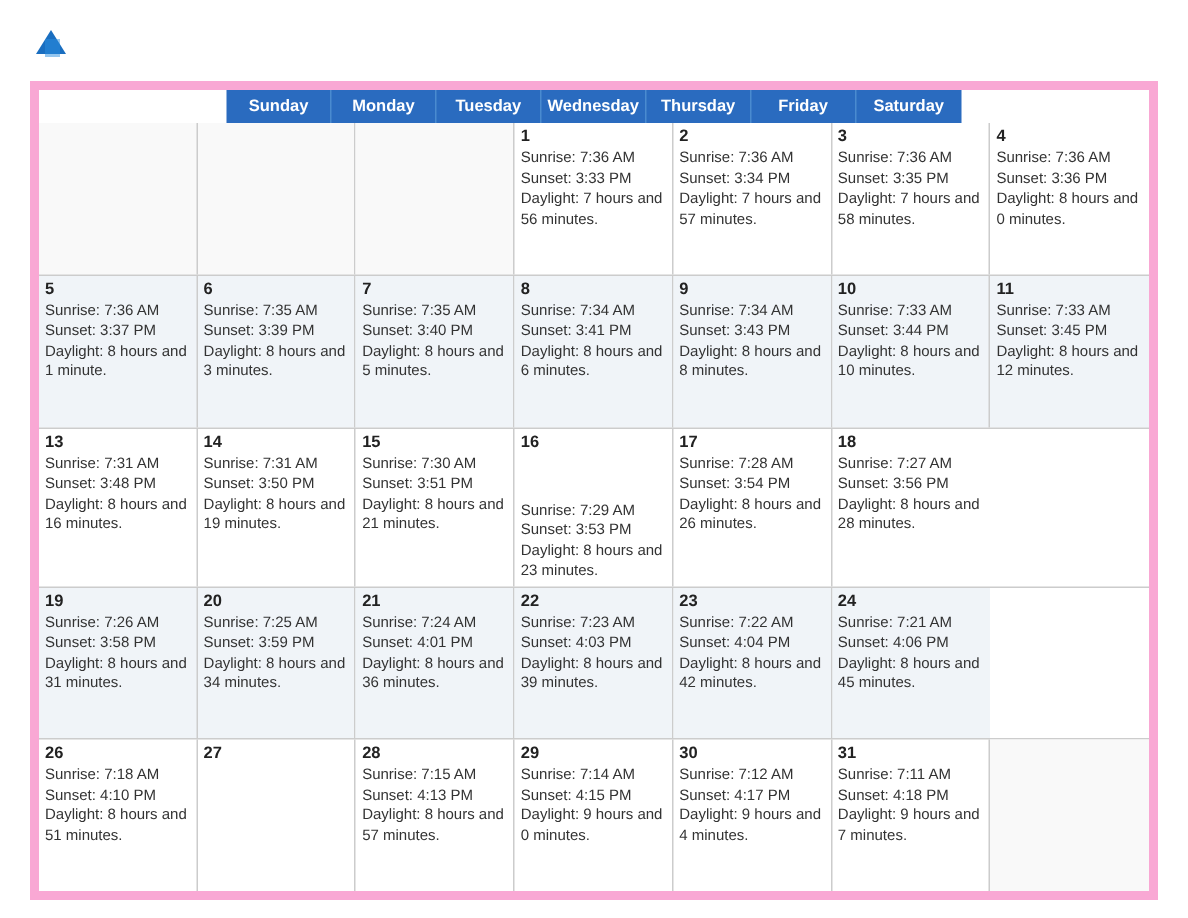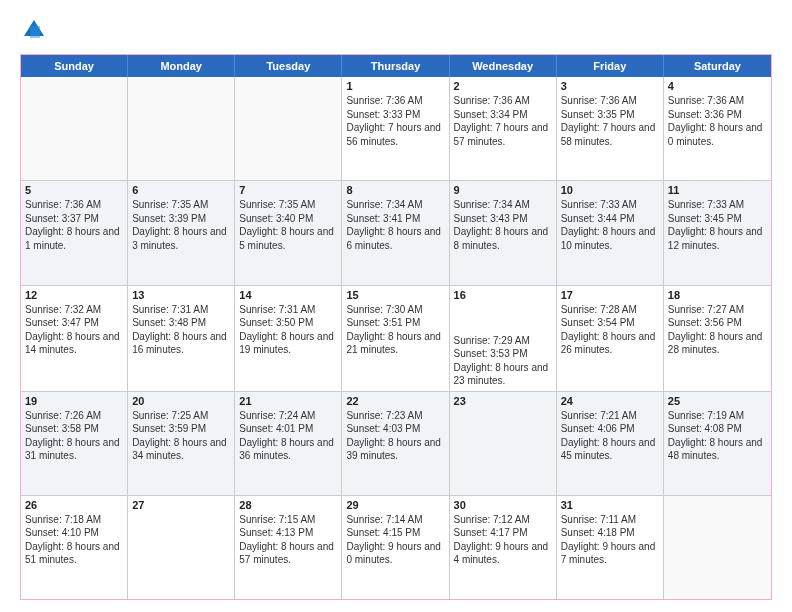--- a/index.html
+++ b/index.html
@@ -50,21 +50,22 @@
     }
     .location {
       font-size: 14px;
       color: #444;
       margin-top: 2px;
     }
     .calendar {
       flex: 1;
       display: flex;
       flex-direction: column;
-      border: 1px solid #f9a8d4;
+      border: 6px solid #f9a8d4;
+      align-items: center;
     }
     .cal-header {
       display: grid;
       grid-template-columns: repeat(7, 1fr);
       background: #2a6bbf;
     }
     .cal-header-cell {
       color: #fff;
       font-size: 11px;
       font-weight: bold;
@@ -127,22 +128,22 @@
       <div class="month-title"></div>
       <div class="location"></div>
     </div>
   </div>
 
   <div class="calendar">
     <div class="cal-header" id="cal-header-row">
         <div class="cal-header-cell">Sunday</div>
         <div class="cal-header-cell">Monday</div>
         <div class="cal-header-cell">Tuesday</div>
+        <div class="cal-header-cell">Wednesday</div>
         <div class="cal-header-cell">Thursday</div>
-        <div class="cal-header-cell">Wednesday</div>
         <div class="cal-header-cell">Friday</div>
         <div class="cal-header-cell">Saturday</div>
       </div>
     <div class="cal-body" id="cal-body">
         <div class="cal-row">
           <div class="cal-cell empty"></div>
           <div class="cal-cell empty"></div>
           <div class="cal-cell empty"></div>
           <div class="cal-cell">
             <div class="day-num">1</div>
@@ -208,26 +209,20 @@
           </div>
           <div class="cal-cell alt-row">
             <div class="day-num">11</div>
             <div class="cell-text" style="white-space: pre-line;">Sunrise: 7:33 AM
 Sunset: 3:45 PM
 Daylight: 8 hours and 12 minutes.</div>
           </div>
         </div>
         <div class="cal-row">
           <div class="cal-cell">
-            <div class="day-num">12</div>
-            <div class="cell-text" style="white-space: pre-line;">Sunrise: 7:32 AM
-Sunset: 3:47 PM
-Daylight: 8 hours and 14 minutes.</div>
-          </div>
-          <div class="cal-cell">
             <div class="day-num">13</div>
             <div class="cell-text" style="white-space: pre-line;">Sunrise: 7:31 AM
 Sunset: 3:48 PM
 Daylight: 8 hours and 16 minutes.</div>
           </div>
           <div class="cal-cell">
             <div class="day-num">14</div>
             <div class="cell-text" style="white-space: pre-line;">Sunrise: 7:31 AM
 Sunset: 3:50 PM
 Daylight: 8 hours and 19 minutes.</div>
@@ -277,32 +272,29 @@
 Daylight: 8 hours and 36 minutes.</div>
           </div>
           <div class="cal-cell alt-row">
             <div class="day-num">22</div>
             <div class="cell-text" style="white-space: pre-line;">Sunrise: 7:23 AM
 Sunset: 4:03 PM
 Daylight: 8 hours and 39 minutes.</div>
           </div>
           <div class="cal-cell alt-row">
             <div class="day-num">23</div>
+            <div class="cell-text" style="white-space: pre-line;">Sunrise: 7:22 AM
+Sunset: 4:04 PM
+Daylight: 8 hours and 42 minutes.</div>
           </div>
           <div class="cal-cell alt-row">
             <div class="day-num">24</div>
             <div class="cell-text" style="white-space: pre-line;">Sunrise: 7:21 AM
 Sunset: 4:06 PM
 Daylight: 8 hours and 45 minutes.</div>
-          </div>
-          <div class="cal-cell alt-row">
-            <div class="day-num">25</div>
-            <div class="cell-text" style="white-space: pre-line;">Sunrise: 7:19 AM
-Sunset: 4:08 PM
-Daylight: 8 hours and 48 minutes.</div>
           </div>
         </div>
         <div class="cal-row">
           <div class="cal-cell">
             <div class="day-num">26</div>
             <div class="cell-text" style="white-space: pre-line;">Sunrise: 7:18 AM
 Sunset: 4:10 PM
 Daylight: 8 hours and 51 minutes.</div>
           </div>
           <div class="cal-cell">

